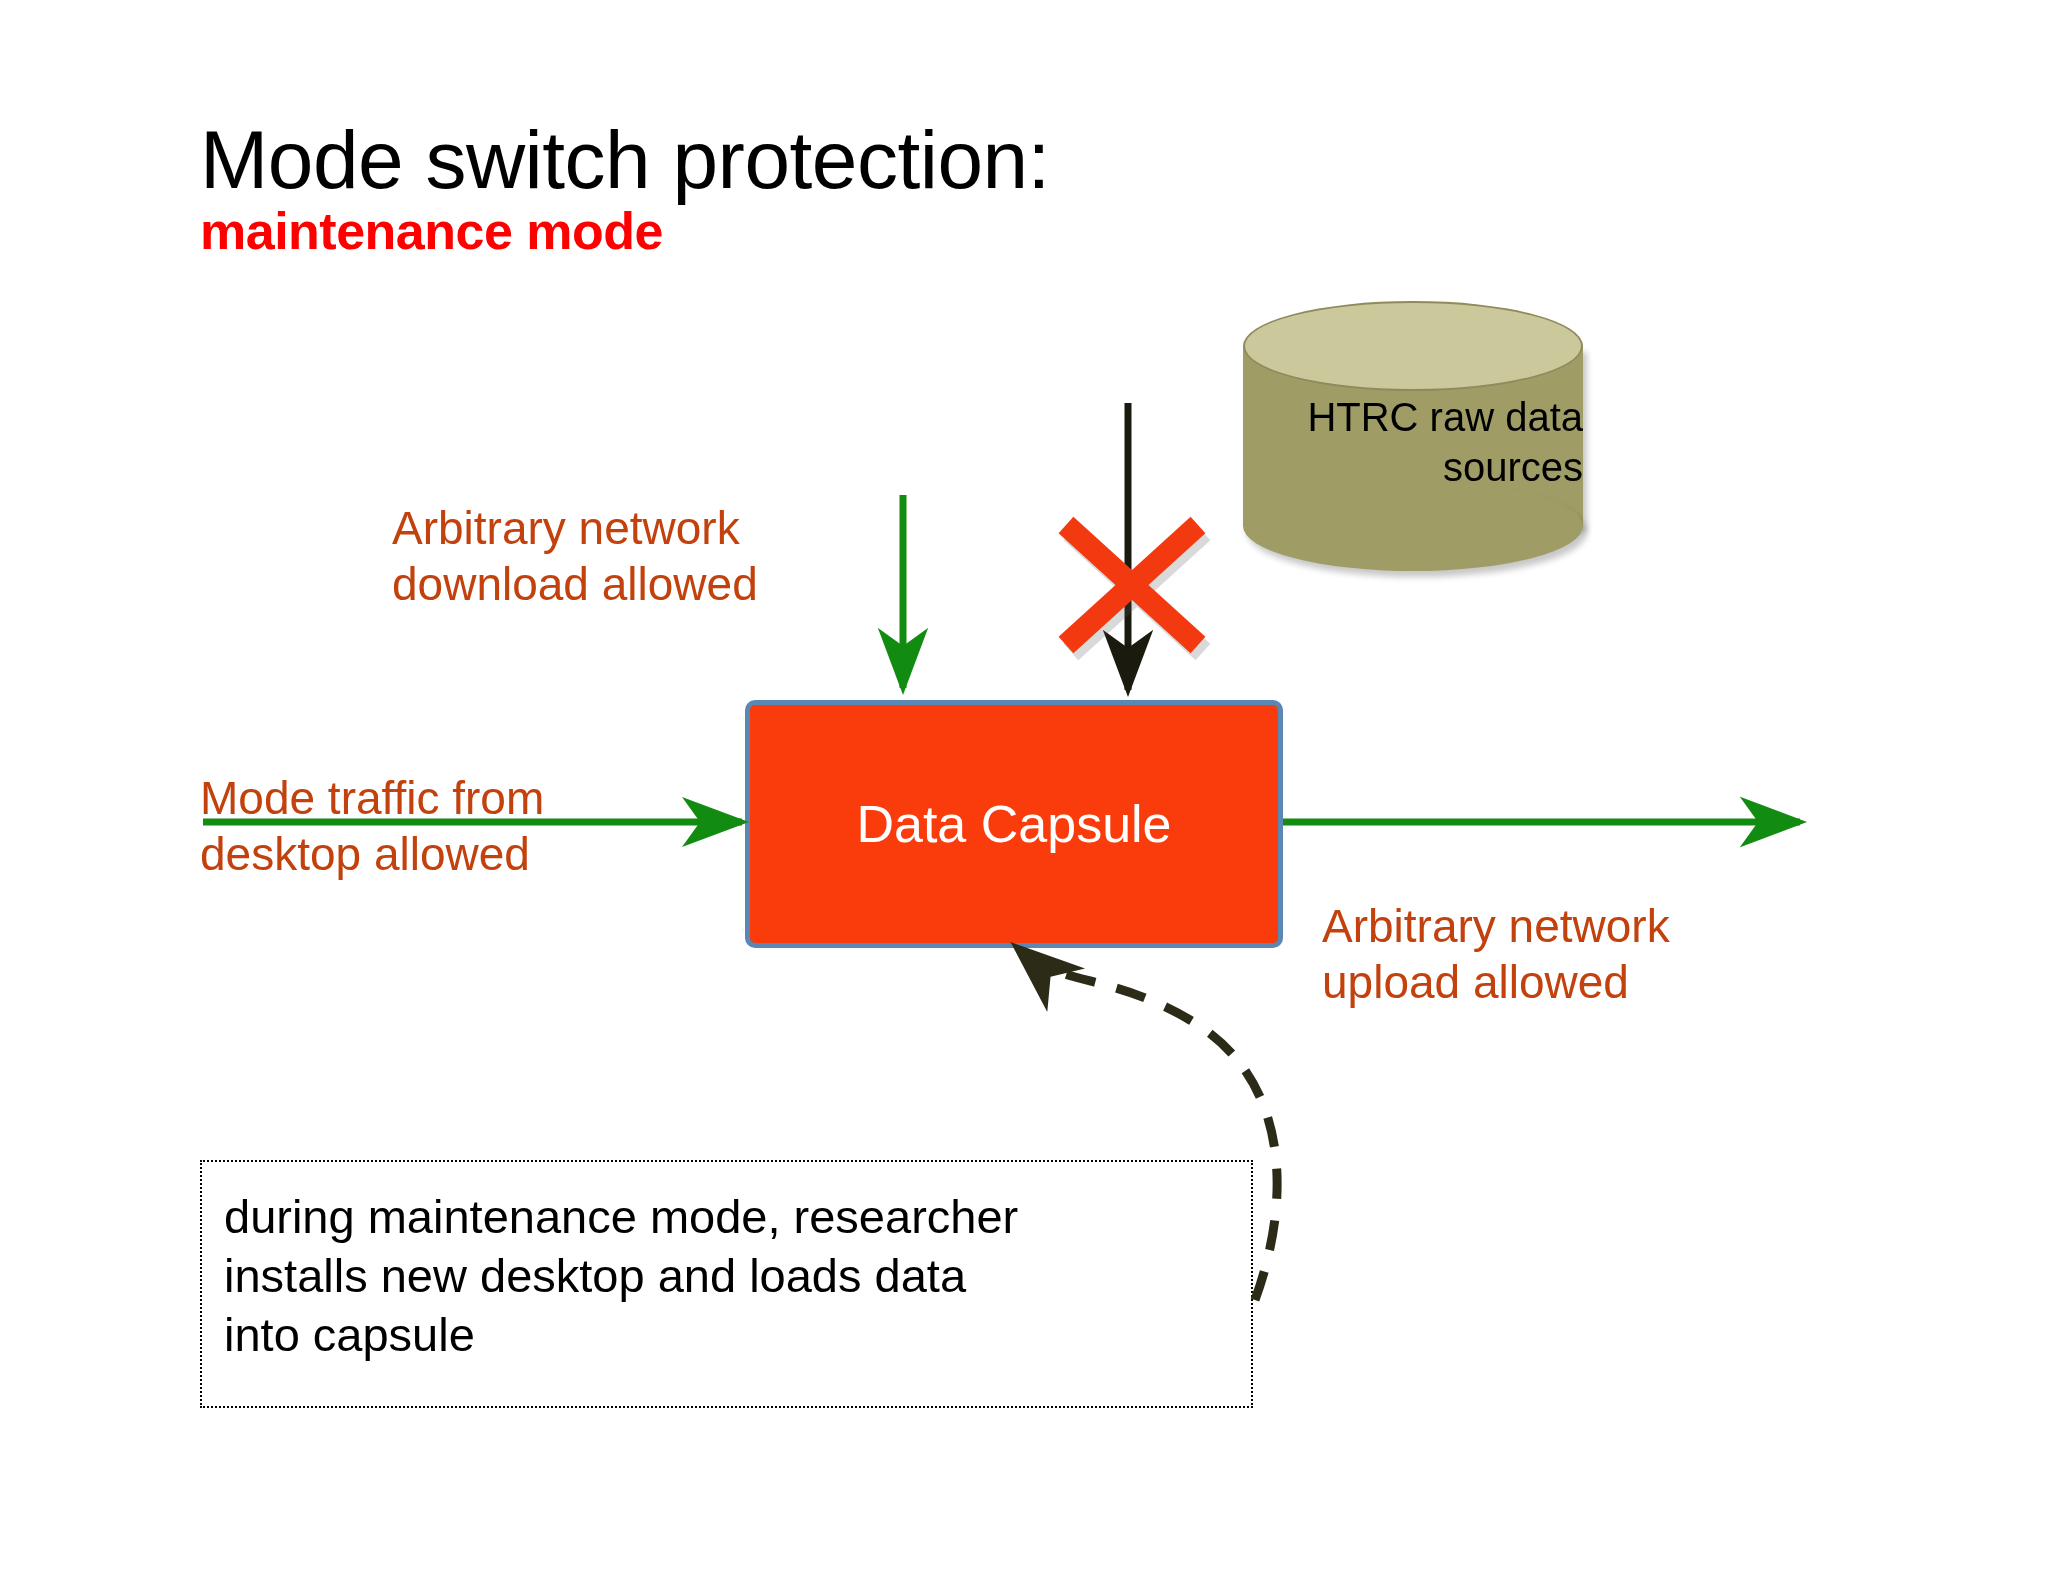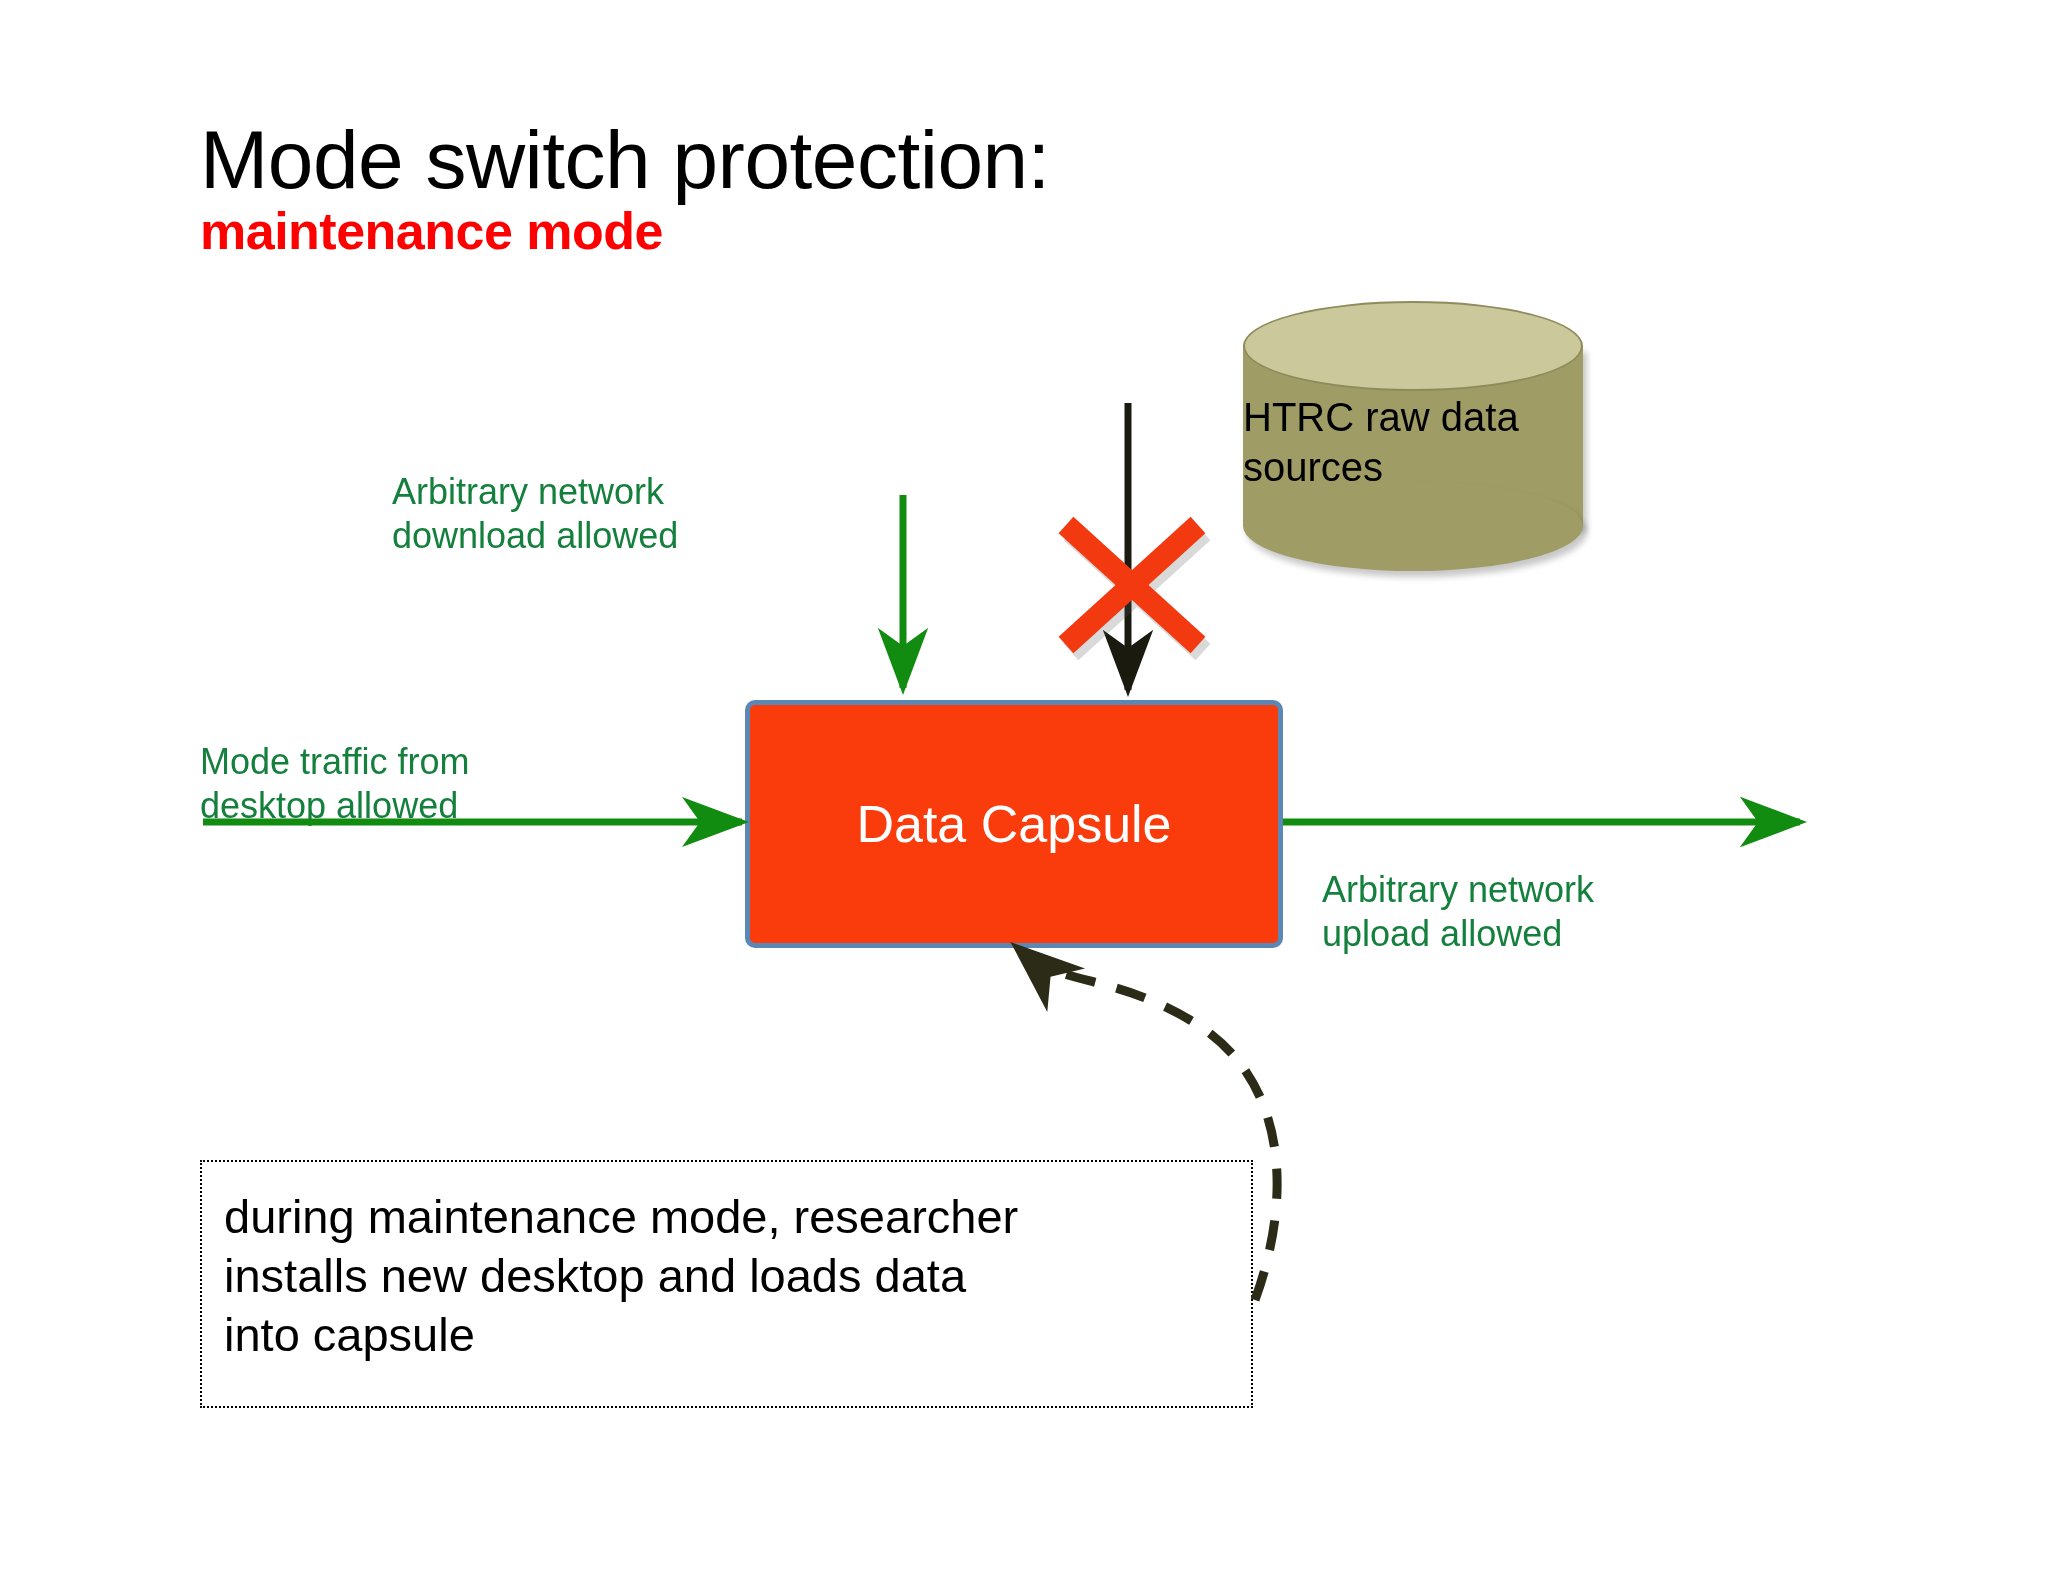--- a/index.html
+++ b/index.html
@@ -38,24 +38,25 @@
     line-height: 1.12;
     color: #ff0000;
     font-weight: bold;
     letter-spacing: -0.5px;
     white-space: nowrap;
   }
 
   
   .label {
     position: absolute;
-    color: #15803d;
-    font-size: 36px;
+    color: #c2410c;
+    font-size: 46px;
     line-height: 1.22;
     white-space: pre-line;
+    margin-top: 30px;
   }
 
   
   #capsule {
     position: absolute;
     left: 745px;
     top: 700px;
     width: 538px;
     height: 248px;
     background: #fa3c0c;
@@ -101,21 +102,21 @@
     width: 340px; height: 90px;
     background: #cbc89b;
     border-radius: 50%;
     border: 2px solid #8e8b5c;
     box-sizing: border-box;
   }
   #cyl-label {
     position: absolute;
     left: 0; top: 92px;
     width: 340px;
-    text-align: left;
+    text-align: right;
     color: #000000;
     font-size: 40px;
     line-height: 1.24;
     white-space: pre-line;
   }
 
   
   #note-box {
     position: absolute;
     left: 200px;

